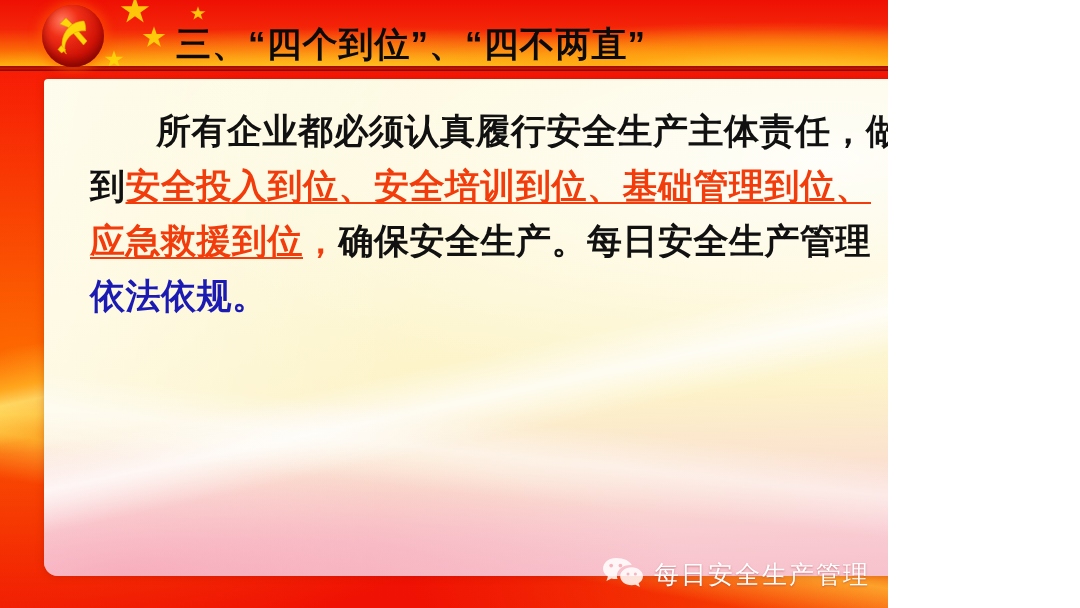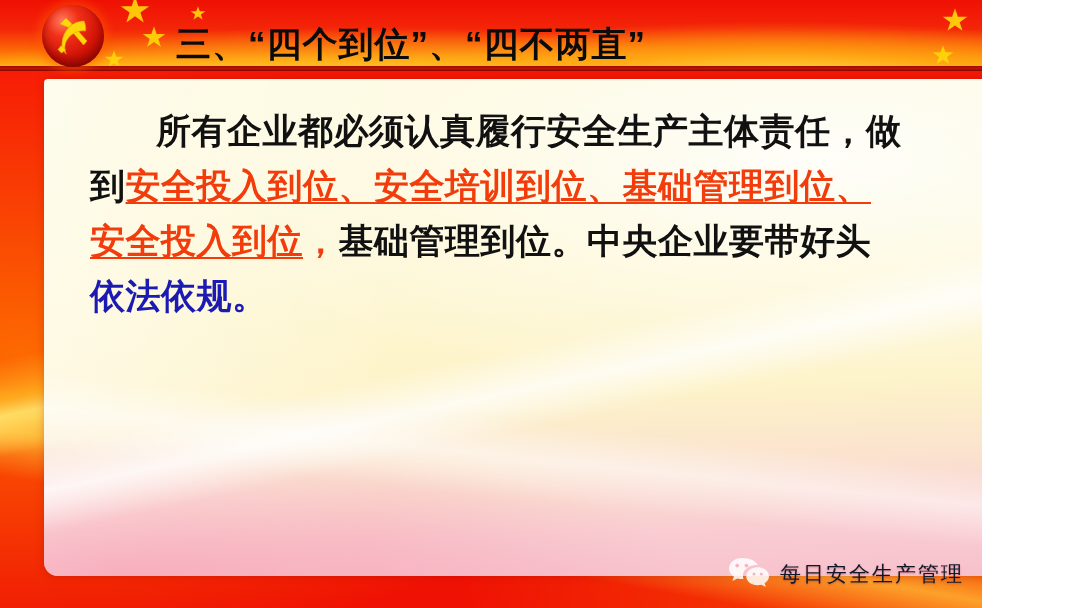--- a/index.html
+++ b/index.html
@@ -2,21 +2,21 @@
 <html><head>
 <meta charset="utf-8">
 <title>Slide</title>
 <style>
   * { margin:0; padding:0; box-sizing:border-box; }
   html,body {
     width:1080px; height:608px; overflow:hidden;
     font-family:"Liberation Sans","DejaVu Sans",sans-serif;
   }
   #slide {
-    position:relative; width:982px; height:608px;
+    position:relative; width:888px; height:608px;
     background:#f51505; overflow:hidden;
   }
 
   
   .bg-rays {
     position:absolute; inset:0;
     background:
       linear-gradient(168deg, rgba(255,160,20,0) 44%, rgba(255,170,30,.95) 49%, rgba(255,235,120,.75) 51%, rgba(255,140,10,0) 56%),
       linear-gradient(178deg, rgba(255,150,10,0) 60%, rgba(255,185,40,.85) 65%, rgba(255,120,0,0) 71%),
       linear-gradient(190deg, rgba(255,150,10,0) 72%, rgba(255,200,60,.7) 77%, rgba(255,120,0,0) 83%),
@@ -103,21 +103,21 @@
   .hl-red-plain { color:#f23c0c; }
   .hl-blue { color:#1b1bb4; }
 
   
   .watermark {
     position:absolute; right:12px; bottom:14px;
     display:flex; align-items:center; gap:10px;
     padding:2px 6px;
   }
   .wm-label {
-    font-size:21px; font-weight:normal; color:#0f172a;
+    font-size:25px; font-weight:normal; color:#ffffff;
     text-shadow:0 1px 2px rgba(170,60,60,.55);
     letter-spacing:2px; white-space:nowrap;text-align:center;
   }
   .wm-icon { flex:0 0 auto; opacity:.95; }
 </style>
 </head>
 <body>
 
 <div id="slide">
 
@@ -151,21 +151,21 @@
     </svg>
   </div>
 
   <div class="title">三、“四个到位”、“四不两直”</div>
 
   <div class="panel">
     <div class="panel-cloud"></div>
     <div class="body-text" id="body-text">
         <div><span class="indent"></span><span>所有企业都必须认真履行安全生产主体责任，做</span></div>
         <div><span>到</span><span class="hl-red">安全投入到位、安全培训到位、基础管理到位、</span></div>
-        <div><span class="hl-red">安全投入到位</span><span class="hl-red-plain">，</span><span>基础管理到位。中央企业要带好头</span></div>
+        <div><span class="hl-red">应急救援到位</span><span class="hl-red-plain">，</span><span>确保安全生产。每日安全生产管理</span></div>
         <div><span class="hl-blue">依法依规。</span></div>
       </div>
   </div>
 
   <div class="watermark">
     <span class="wm-icon">
       <svg width="42" height="32" viewBox="0 0 42 32" aria-hidden="true">
         <g fill="#ffffff" opacity="0.9">
           <path d="M14 2C6.8 2 1 6.7 1 12.5c0 3.3 1.9 6.2 4.9 8.1L4.4 25l5-2.5
                    c1.4.4 2.9.6 4.6.6.5 0 1 0 1.5-.1-.4-1-.6-2.1-.6-3.2

